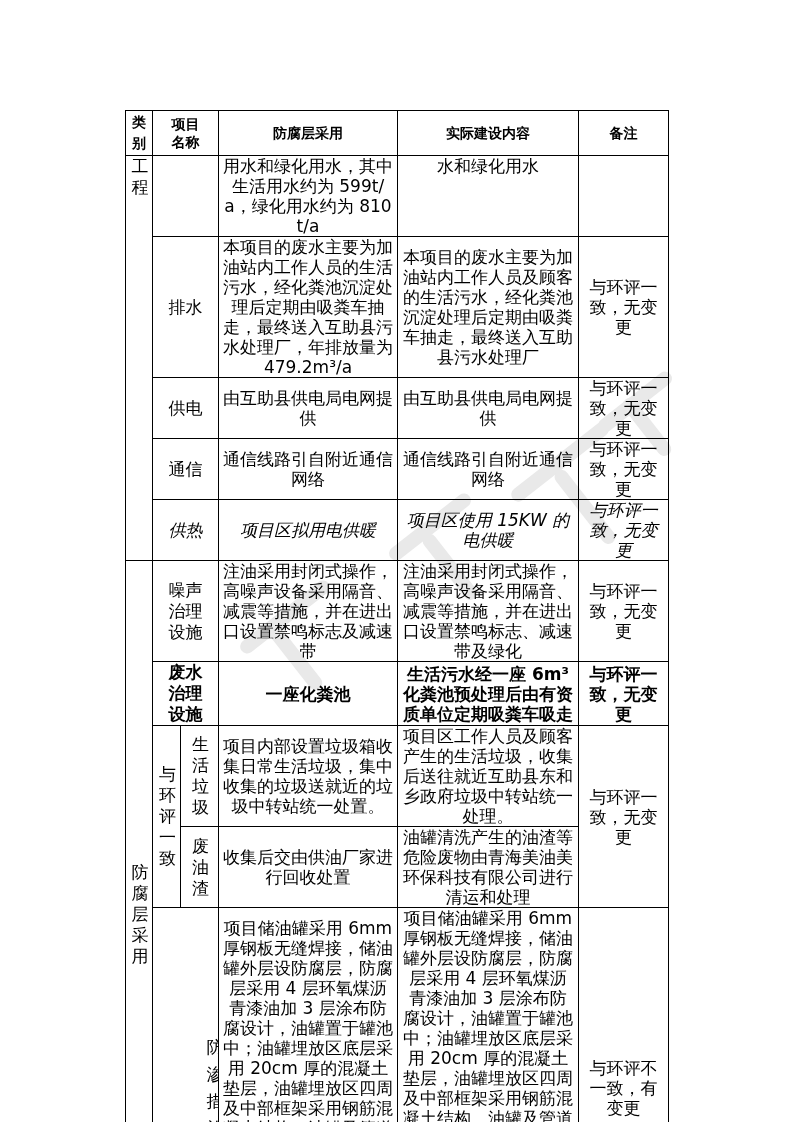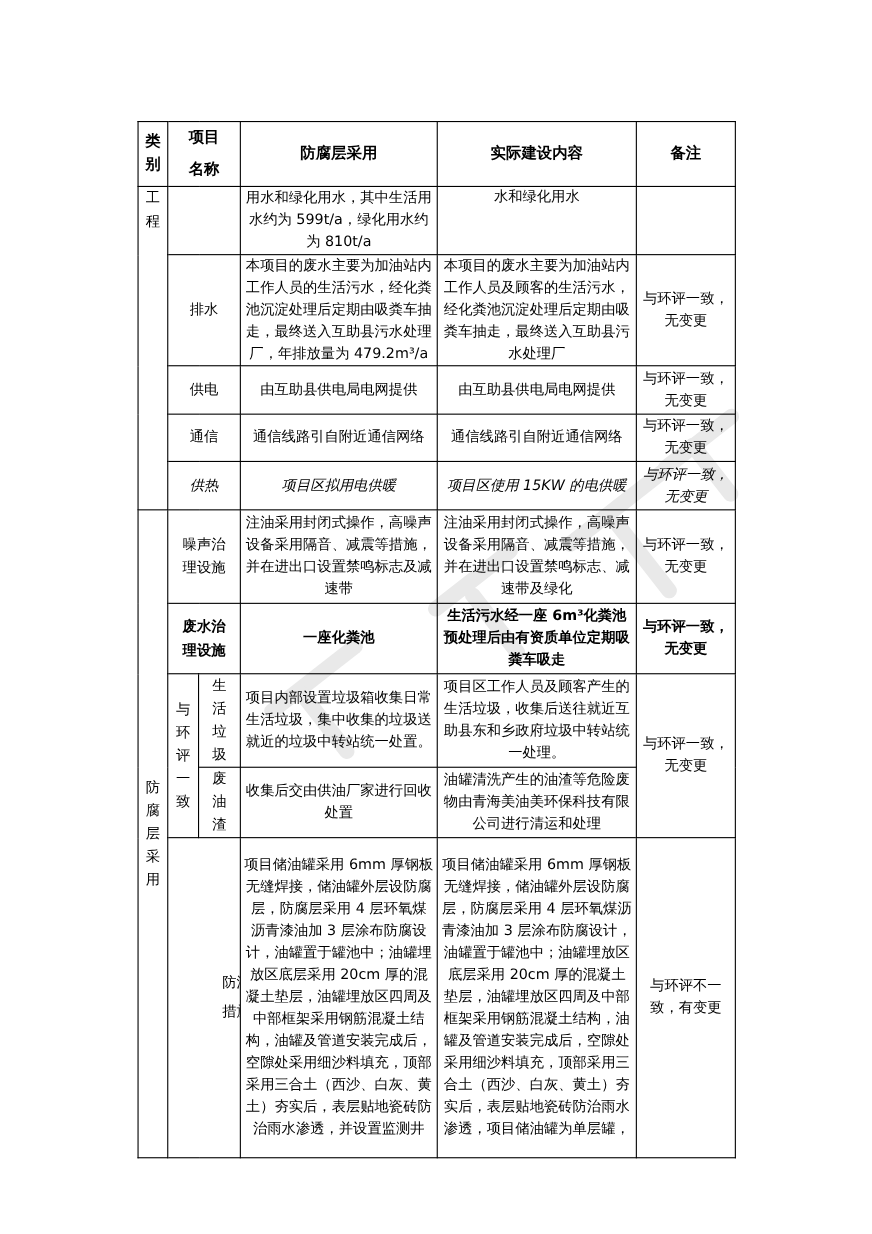--- a/index.html
+++ b/index.html
@@ -13,32 +13,32 @@
   .wm .bar{position:absolute;background:#e9e9e9;border-radius:8px;height:14px;}
 
   table.doc{
     position:absolute;left:125px;top:110px;z-index:1;
     width:543px;border-collapse:collapse;table-layout:fixed;
     background:transparent;
   }
   td,th{
     border:1px solid #000;
     padding:0 3px;
-    font-size:13px;line-height:20px;
+    font-size:17px;line-height:20px;
     text-align:center;vertical-align:middle;
     overflow:hidden;word-break:break-all;
   }
   th{font-size:14px;font-weight:bold;}
   .vtop{vertical-align:top;}
   
   .w1{display:inline-block;width:15px;word-break:break-all;line-height:21px;}
   .w2{display:inline-block;width:30px;word-break:break-all;line-height:27px;margin-left:44px;}
   .w3{display:inline-block;width:42px;word-break:break-all;line-height:21px;}
   .hw1{display:inline-block;width:16px;word-break:break-all;line-height:21px;}
-  .hw2{display:inline-block;width:32px;word-break:break-all;line-height:29px;}
+  .hw2{display:inline-block;width:32px;word-break:break-all;line-height:18px;}
   
   .r-head{height:45px;}
   .r0{height:62px;}
   .r1{height:101px;}
   .r2{height:44px;}
   .r3{height:43px;}
   .r4{height:44px;font-style:italic;}
   .r5{height:85px;}
   .r6{height:64px;font-weight:bold;}
   .r7{height:85px;}

